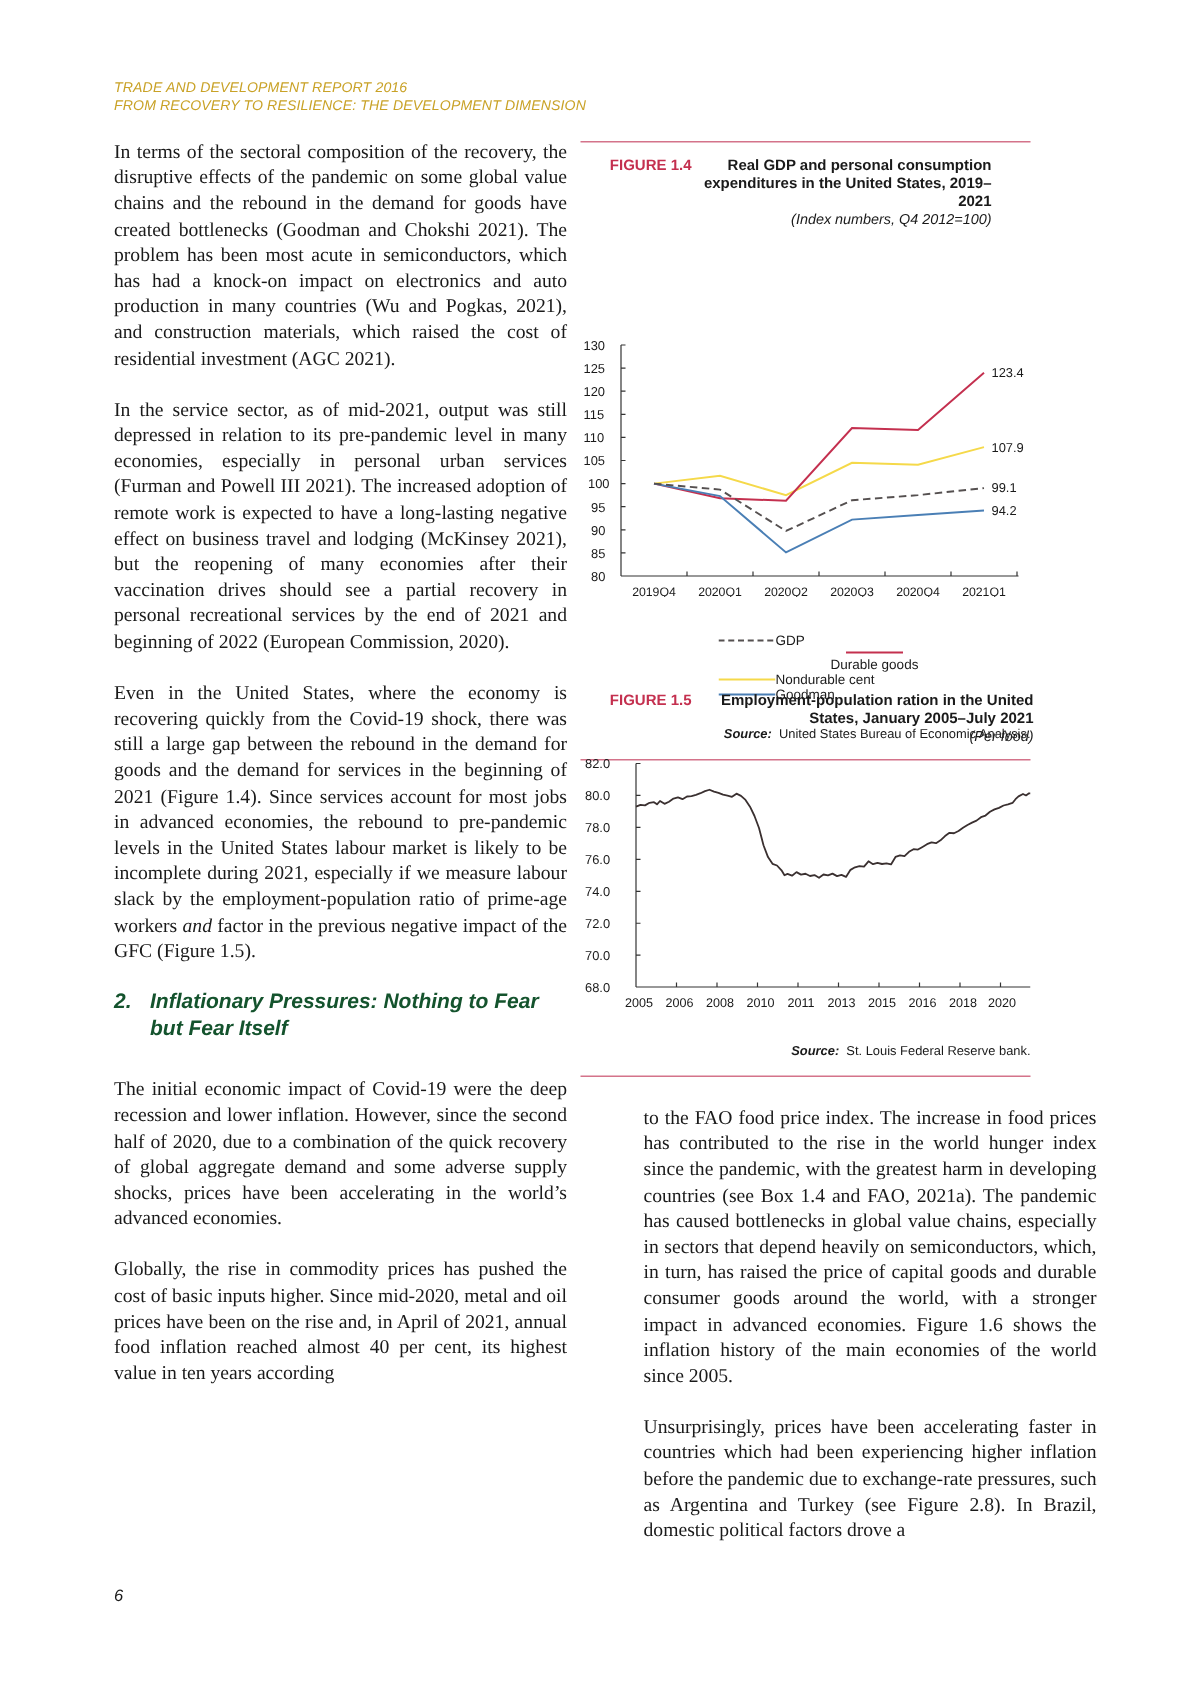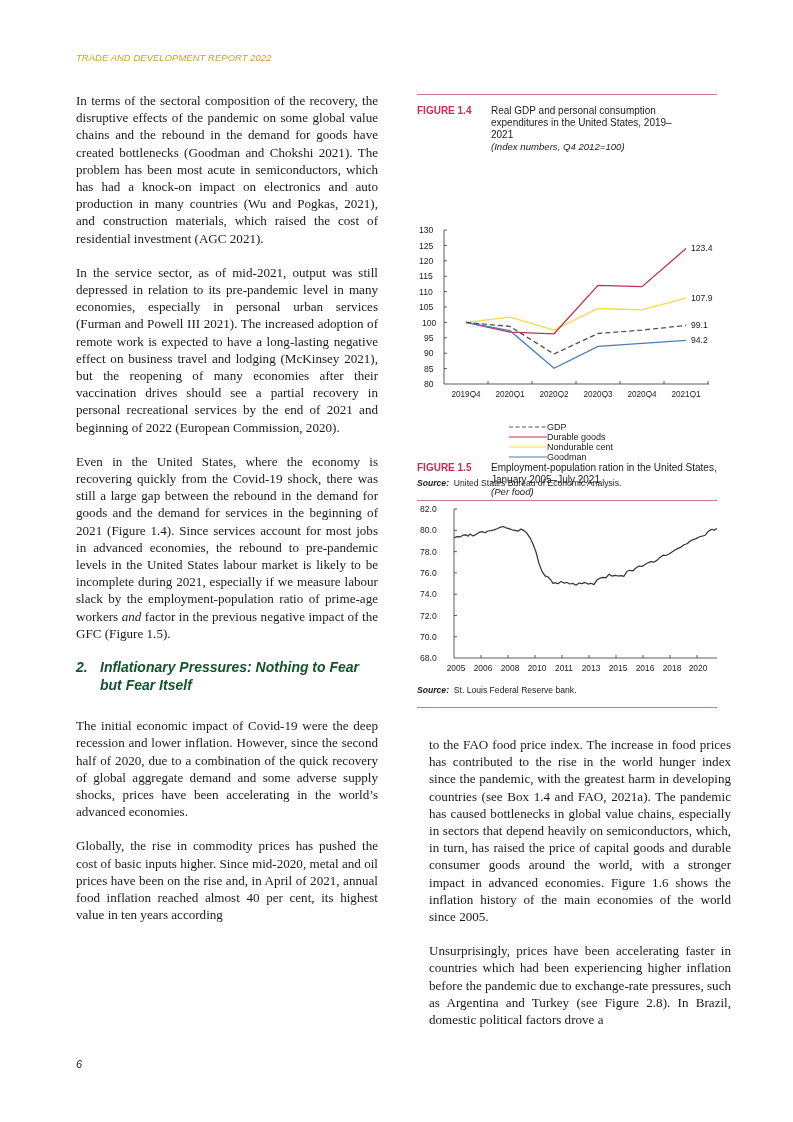--- a/index.html
+++ b/index.html
@@ -5,37 +5,38 @@
   html, body { margin: 0; padding: 0; background: #ffffff; }
   body { width: 793px; height: 1122px; position: relative; overflow: hidden; font-family: "Liberation Serif", serif; color: #1a1a1a; }
   .running-header { position: absolute; left: 76px; top: 52px; font-family: "Liberation Sans", sans-serif; font-style: italic; font-size: 9.4px; line-height: 12px; color: #c9a227; letter-spacing: 0.1px; }
   .col { position: absolute; top: 92px; width: 302px; }
   .col-left { left: 76px; }
   .col-right { left: 397px; width: 302px; }
   .para { font-size: 13.1px; line-height: 17.2px; text-align: justify; margin: 0 0 17px 0; hyphens: none; }
   .para i { font-style: italic; }
   .section-heading { font-family: "Liberation Sans", sans-serif; font-style: italic; font-weight: bold; color: #14532d; font-size: 14px; line-height: 17.5px; margin: 8px 0 23px 0; padding-left: 24px; text-indent: -24px; }
   .section-heading .num { display: inline-block; width: 24px; text-indent: 0; }
-  .figure { position: absolute; left: 417px; width: 300px; font-family: "Liberation Sans", sans-serif; }
+  .figure { position: absolute; left: 387px; width: 300px; font-family: "Liberation Sans", sans-serif; text-align: right; }
   .fig-rule { height: 1px; background: #d4738a; width: 300px; }
   .fig-head { display: flex; margin-top: 10px; }
   .fig-num { color: #c4304f; font-weight: bold; font-size: 10px; width: 74px; flex: none; line-height: 12px; }
-  .fig-title { font-weight: normal; font-size: 10px; line-height: 12px; color: #1a1a1a; }
+  .fig-title { font-weight: bold; font-size: 10px; line-height: 12px; color: #1a1a1a; }
   .fig-sub { font-style: italic; font-size: 9.6px; line-height: 11px; font-weight: normal; }
   .source { font-size: 8.6px; color: #1a1a1a; }
   .source b { font-style: italic; }
   svg text { font-family: "Liberation Sans", sans-serif; }
   .page-num { position: absolute; left: 76px; top: 1058px; font-family: "Liberation Sans", sans-serif; font-style: italic; font-size: 11px; }
   .legend { font-size: 9px; line-height: 10px; }
 </style>
 </head>
 <body>
 
 <div class="running-header">
-  <div>TRADE AND DEVELOPMENT REPORT 2022</div>
+  <div>TRADE AND DEVELOPMENT REPORT 2016</div>
+  <div>FROM RECOVERY TO RESILIENCE: THE DEVELOPMENT DIMENSION</div>
 </div>
 
 <div class="col col-left">
   <p class="para">In terms of the sectoral composition of the recovery, the disruptive effects of the pandemic on some global value chains and the rebound in the demand for goods have created bottlenecks (Goodman and Chokshi 2021). The problem has been most acute in semiconductors, which has had a knock-on impact on electronics and auto production in many countries (Wu and Pogkas, 2021), and construction materials, which raised the cost of residential investment (AGC 2021).</p>
   <p class="para">In the service sector, as of mid-2021, output was still depressed in relation to its pre-pandemic level in many economies, especially in personal urban services (Furman and Powell III 2021). The increased adoption of remote work is expected to have a long-lasting negative effect on business travel and lodging (McKinsey 2021), but the reopening of many economies after their vaccination drives should see a partial recovery in personal recreational services by the end of 2021 and beginning of 2022 (European Commission, 2020).</p>
   <p class="para"><span>Even in the United States, where the economy is recovering quickly from the Covid-19 shock, there was still a large gap between the rebound in the demand for goods and the demand for services in the beginning of 2021 (Figure 1.4). Since services account for most jobs in advanced economies, the rebound to pre-pandemic levels in the United States labour market is likely to be incomplete during 2021, especially if we measure labour slack by the employment-population ratio of prime-age workers </span><i>and</i><span> factor in the previous negative impact of the GFC (Figure 1.5).</span></p>
   <div class="section-heading"><span class="num">2.</span><span>Inflationary Pressures: Nothing to Fear but Fear Itself</span></div>
   <p class="para">The initial economic impact of Covid-19 were the deep recession and lower inflation. However, since the second half of 2020, due to a combination of the quick recovery of global aggregate demand and some adverse supply shocks, prices have been accelerating in the world’s advanced economies.</p>
   <p class="para">Globally, the rise in commodity prices has pushed the cost of basic inputs higher. Since mid-2020, metal and oil prices have been on the rise and, in April of 2021, annual food inflation reached almost 40 per cent, its highest value in ten years according</p>
 </div>
@@ -104,21 +105,21 @@
       <text x="274" y="185">94.2</text>
     </g>
   </svg>
   <div class="legend" style="margin-left:92px;margin-top:24px;">
     <div style="display:flex;align-items:center;">
         <svg width="38" height="6">
           <line x1="0" y1="3" x2="38" y2="3" stroke="#555050" stroke-width="1.2" stroke-dasharray="4,2.5"></line>
         </svg>
         <span>GDP</span>
       </div>
-    <div style="display:flex;align-items:center;">
+    <div style="display:flex;align-items:center;flex-direction:column;">
         <svg width="38" height="6">
           <line x1="0" y1="3" x2="38" y2="3" stroke="#c4304f" stroke-width="1.2"></line>
         </svg>
         <span>Durable goods</span>
       </div>
     <div style="display:flex;align-items:center;">
         <svg width="38" height="6">
           <line x1="0" y1="3" x2="38" y2="3" stroke="#f5d94a" stroke-width="1.2"></line>
         </svg>
         <span>Nondurable cent</span>
@@ -182,21 +183,21 @@
       <text x="147" y="172">2011</text>
       <text x="174" y="172">2013</text>
       <text x="201" y="172">2015</text>
       <text x="228" y="172">2016</text>
       <text x="255" y="172">2018</text>
       <text x="281" y="172">2020</text>
     </g>
     <polyline fill="none" stroke="#3a3030" stroke-width="1.2" stroke-linejoin="round" points="37,38.8 40,37.6 43,37.9 46,36.2 49,35.8 51,37.2 53,35.0 56,36.9 59,35.5 62,33.4 65,32.6 68,33.8 71,32.0 74,31.7 77,30.9 80,29.8 83,28.4 86,27.5 89,28.8 92,29.6 95,30.8 98,31.4 101,32.2 104,30.1 107,31.6 110,34.3 113,38.8 116,45.0 119,53.0 122,64.5 125,72.4 128,76.9 131,78.0 134,81.2 136,84.5 138,83.6 141,84.8 144,82.4 147,84.1 150,83.5 153,85.0 156,84.4 159,86.2 162,84.0 165,84.6 168,83.4 171,85.1 174,84.3 177,85.6 180,80.9 183,79.2 186,78.4 189,78.8 192,75.2 195,77.1 198,76.3 201,77.0 204,76.6 207,77.3 210,72.3 213,71.3 216,71.8 219,68.9 222,67.1 225,67.4 228,65.6 231,63.8 234,62.6 237,63.1 240,61.2 243,58.4 246,56.2 249,56.5 252,55.0 255,52.9 258,51.0 261,49.4 264,48.1 267,45.8 270,44.7 273,42.2 276,40.6 279,39.6 282,38.0 285,37.2 288,36.3 290,33.8 292,31.9 295,30.3 297,31.3 299,29.9 300,29.9"></polyline>
 
   </svg>
-  <div class="source" style="margin-top:6px;"><b>Source:</b>&nbsp;&nbsp;<span>St. Louis Federal Reserve bank.</span></div>
+  <div class="source" style="margin-top:16px;"><b>Source:</b>&nbsp;&nbsp;<span>St. Louis Federal Reserve bank.</span></div>
   <div class="fig-rule" style="margin-top:12px;"></div>
 </div>
 
 <div class="col col-right" style="top:736px;margin-left:32px;">
   <p class="para">to the FAO food price index. The increase in food prices has contributed to the rise in the world hunger index since the pandemic, with the greatest harm in developing countries (see Box 1.4 and FAO, 2021a). The pandemic has caused bottlenecks in global value chains, especially in sectors that depend heavily on semiconductors, which, in turn, has raised the price of capital goods and durable consumer goods around the world, with a stronger impact in advanced economies. Figure 1.6 shows the inflation history of the main economies of the world since 2005.</p>
   <p class="para">Unsurprisingly, prices have been accelerating faster in countries which had been experiencing higher inflation before the pandemic due to exchange-rate pressures, such as Argentina and Turkey (see Figure 2.8). In Brazil, domestic political factors drove a</p>
 </div>
 
 <div class="page-num">6</div>
 

